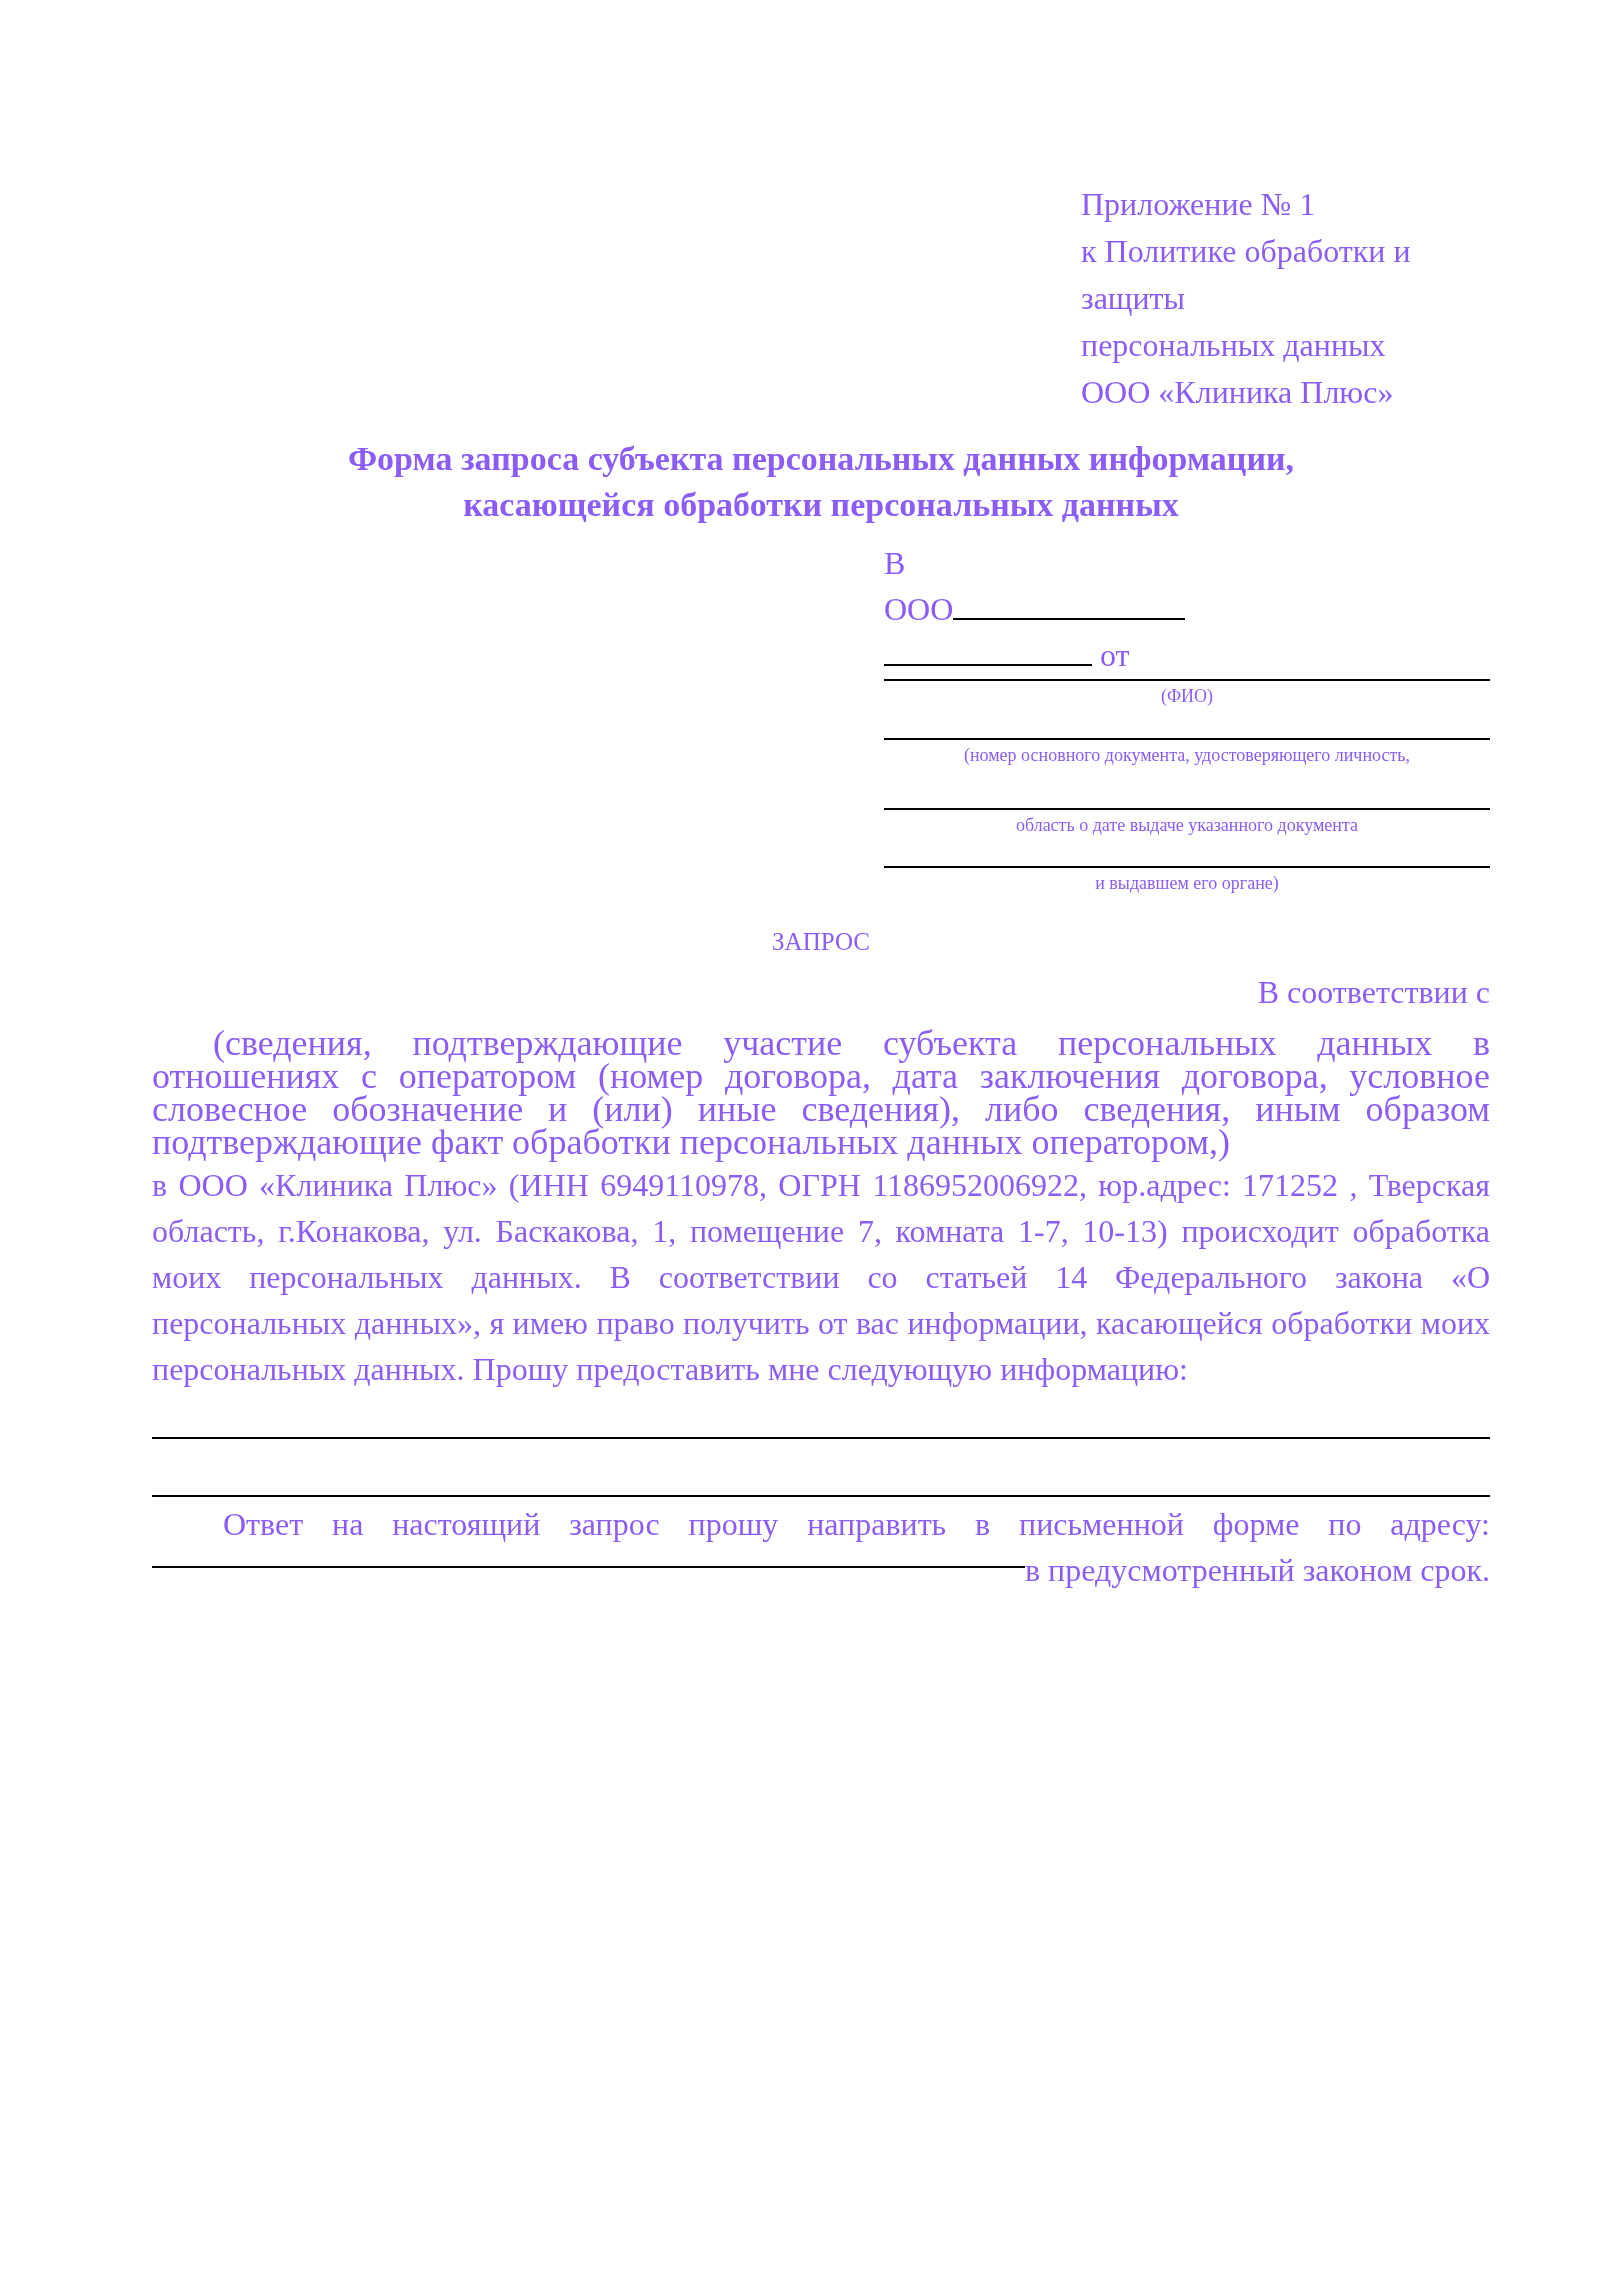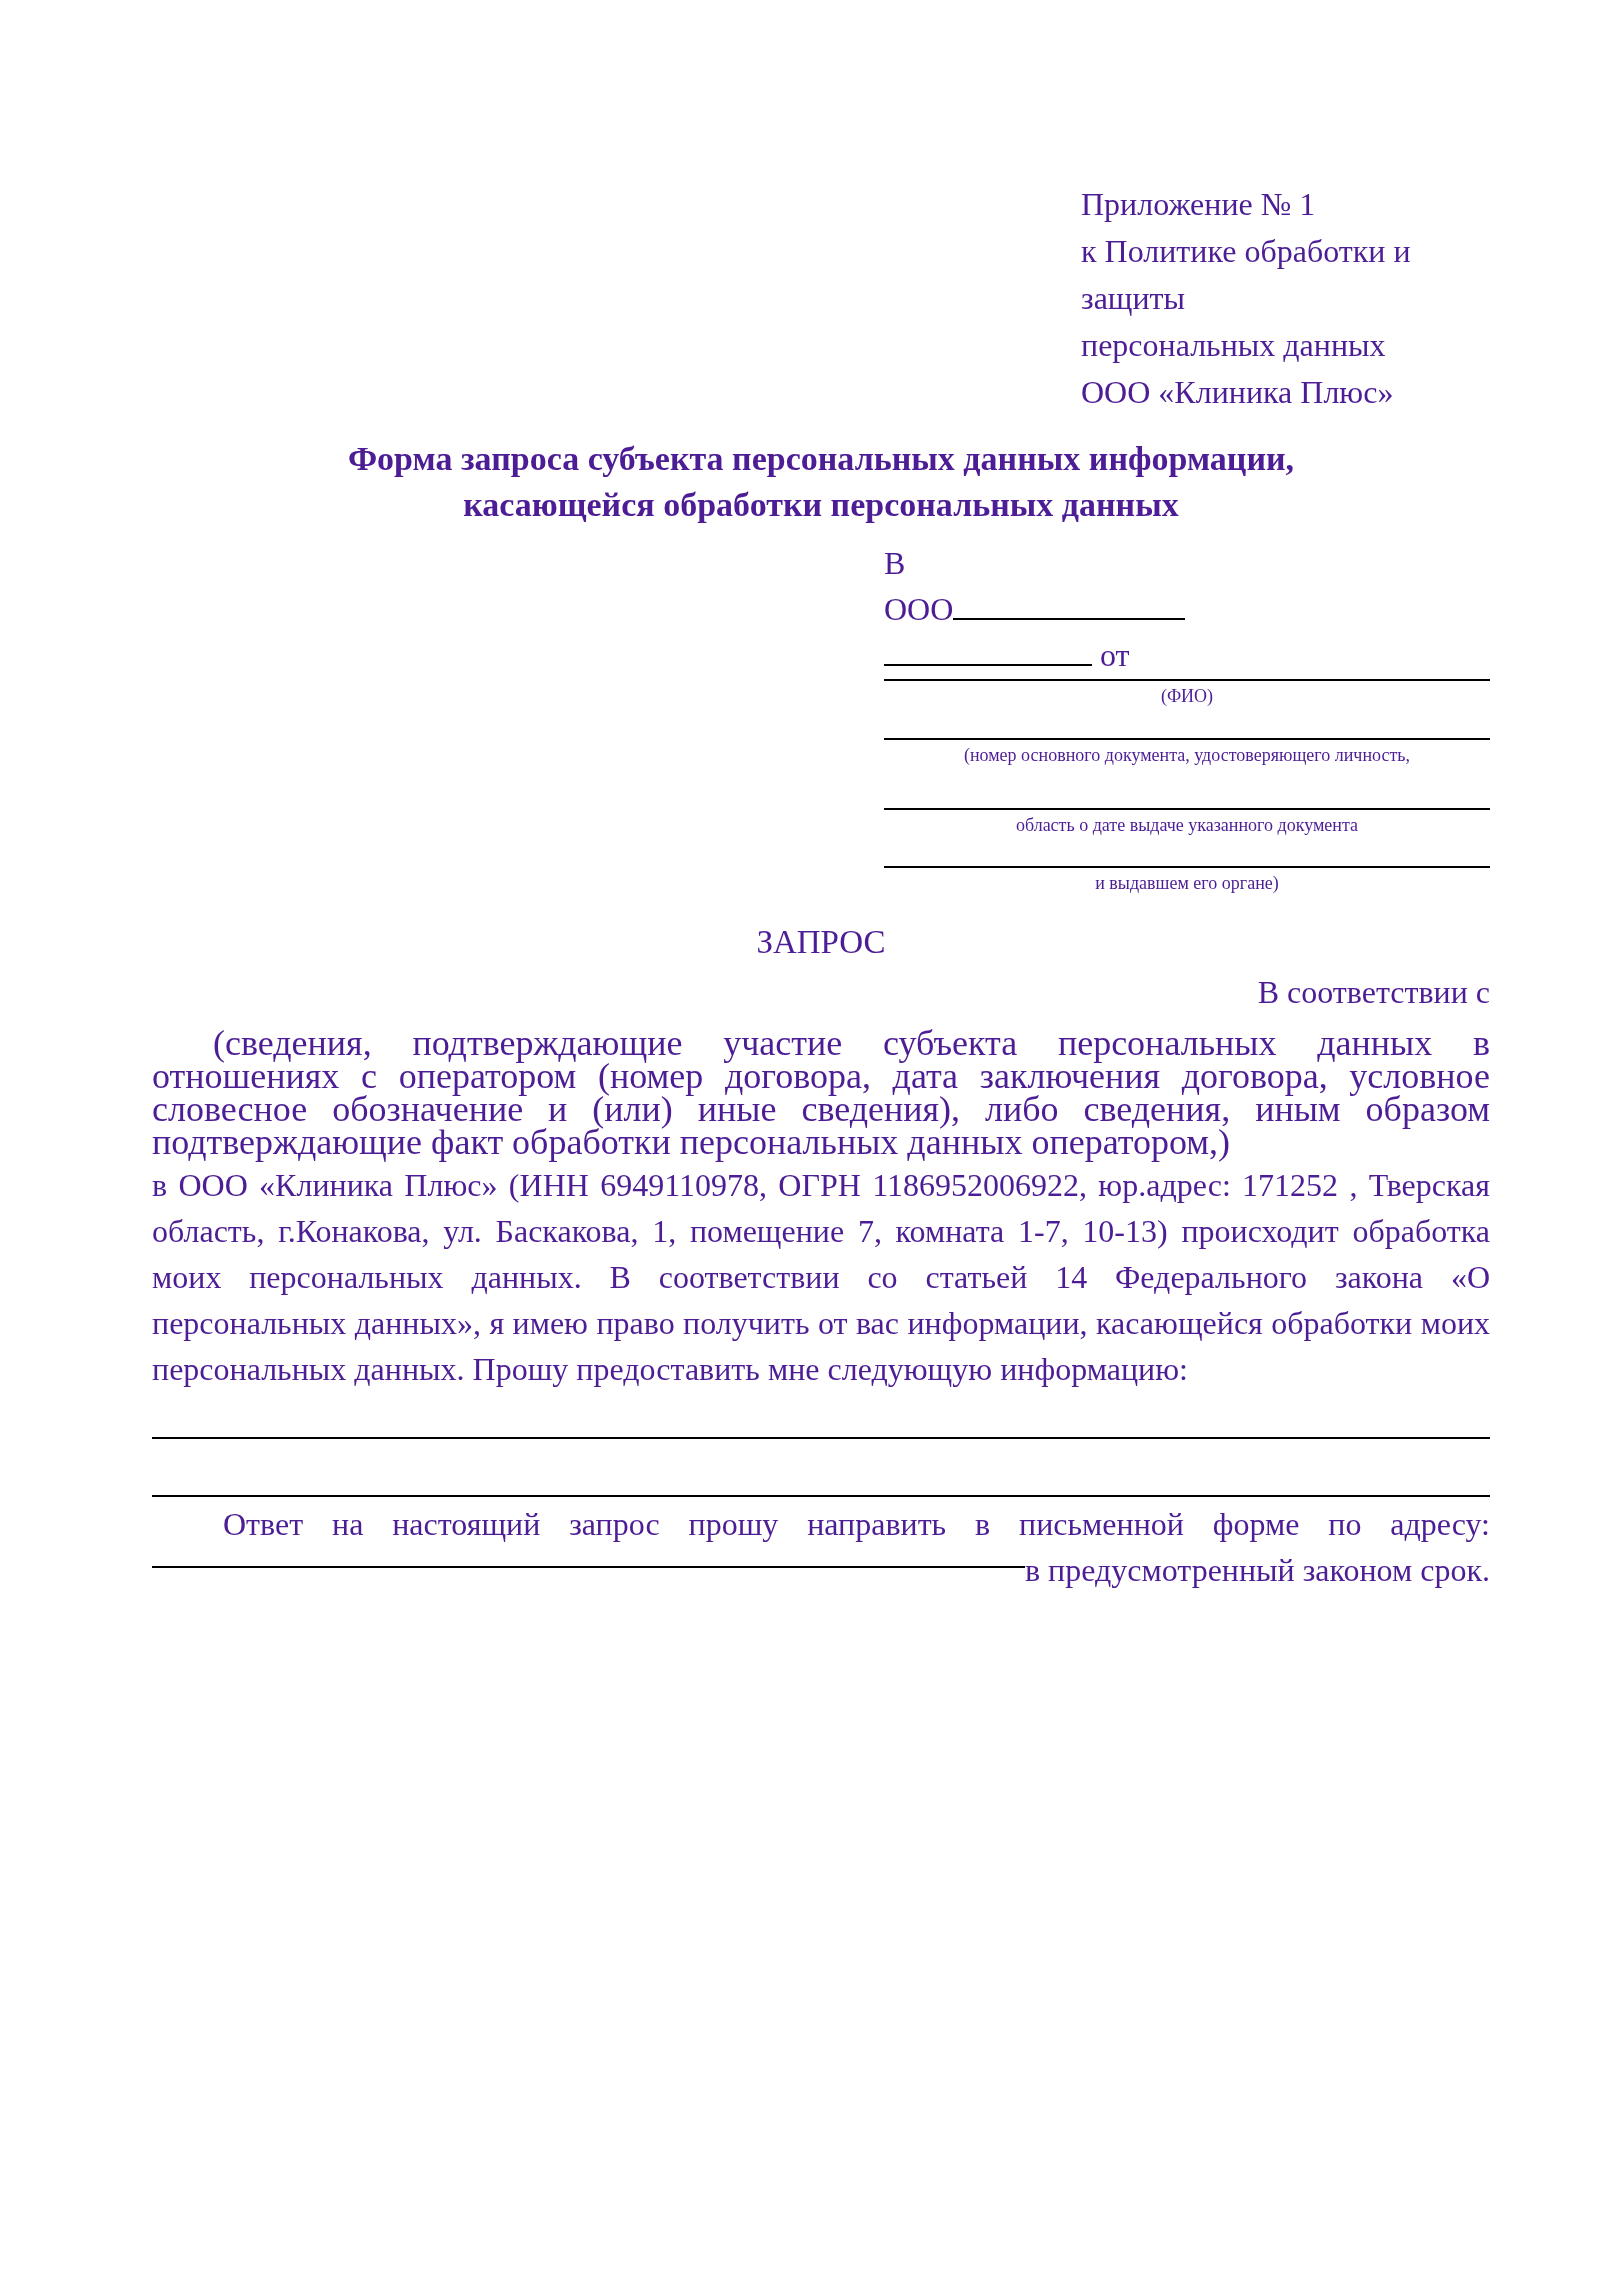--- a/index.html
+++ b/index.html
@@ -8,21 +8,21 @@
     background: #9a9a9a;
   }
   .page {
     position: relative;
     width: 1621px;
     height: 2293px;
     margin: 0 auto;
     background: #ffffff;
     box-sizing: border-box;
     padding: 181px 131px 0 152px;
-    color: #4c1d95;
+    color: #8b5cf6;
     font-family: "Liberation Serif", "DejaVu Serif", serif;
     font-size: 32px;
     line-height: 1.42;
     overflow: hidden;
   }
 
   
   .header-block {
     margin-left: 929px;
     line-height: 47px;
@@ -65,21 +65,21 @@
     line-height: 31px;
     text-align: center;
     white-space: nowrap;
   }
   .field.gap-sm { margin-top: 25.5px; }
   .field.gap-md { margin-top: 37px; }
 
   
   .zapros {
     margin-top: 19.6px;
-    font-size: 33px;
+    font-size: 25px;
     text-align: center;
     line-height: 46px;
   }
 
   
   .intro {
     display: flex;
     align-items: flex-end;
     padding-left: 63px;
     margin-top: 3.9px;

